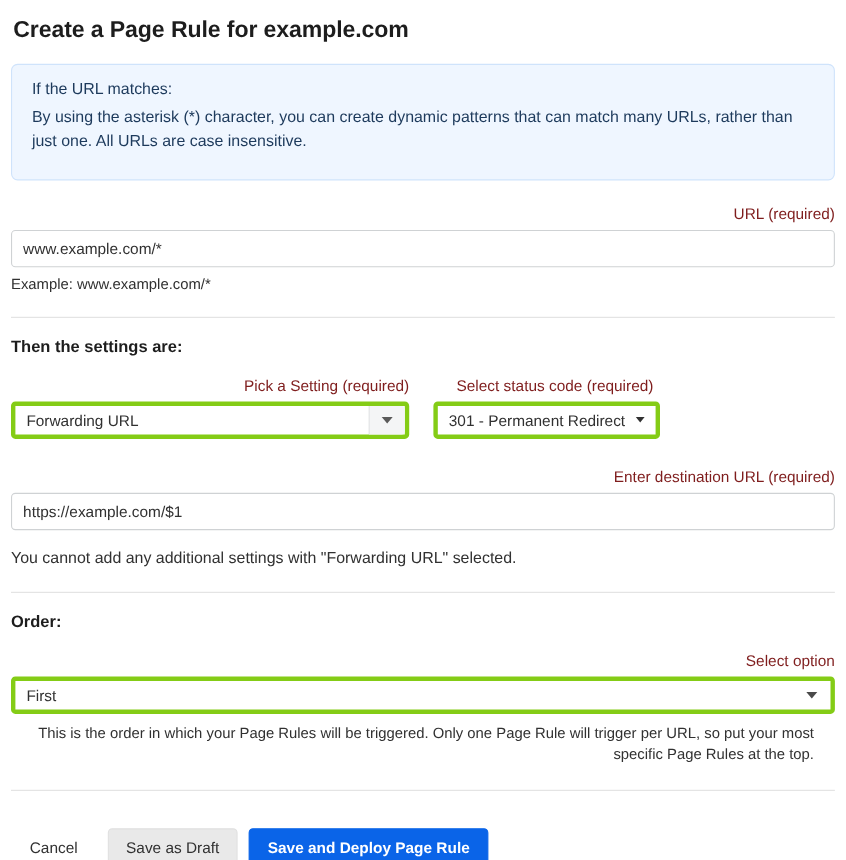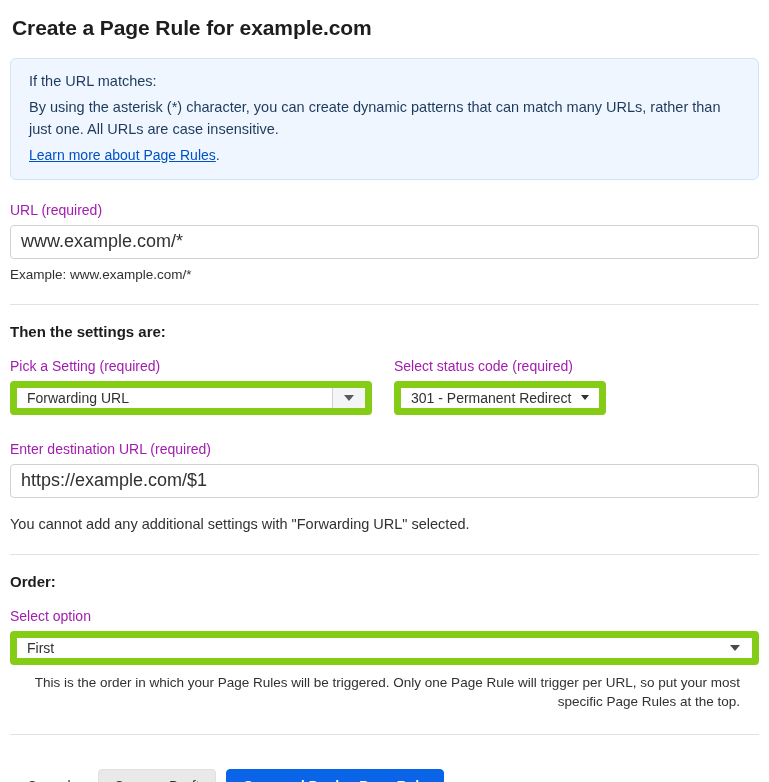--- a/index.html
+++ b/index.html
@@ -50,31 +50,32 @@
     color: #1d3a5c;
     font-size: 14.5px;
   }
   .info-link {
     color: #0051c3;
     text-decoration: underline;
     cursor: pointer;
   }
   .field-label {
     font-size: 14px;
-    color: #a21caf;
+    color: #7f1d1d;
     margin-bottom: 7px;
+    text-align: right;
   }
   .text-input {
     width: 100%;
     box-sizing: border-box;
     height: 34px;
     border: 1px solid #cfd2d4;
     border-radius: 4px;
     padding: 0 10px;
-    font-size: 18px;
+    font-size: 14px;
     font-family: "Liberation Sans", sans-serif;
     color: #313131;
     background: #fff;
     outline: none;
   }
   .help-text {
     font-size: 13.5px;
     color: #313131;
     margin-top: 8px;
   }
@@ -92,21 +93,21 @@
   .row {
     display: flex;
     gap: 22px;
   }
   .col-setting { width: 362px; }
   .col-status { width: 200px; }
 
   .select-box {
     position: relative;
     height: 34px;
-    border: 7px solid #84cc16;
+    border: 4px solid #84cc16;
     border-radius: 4px;
     background: #fff;
     display: flex;
     align-items: center;
     box-sizing: border-box;
   }
   .select-box .value {
     padding: 0 10px;
     font-size: 14px;
     color: #313131;
@@ -196,23 +197,20 @@
 </head>
 <body>
 
 <div class="page">
 
   <div class="page-title">Create a Page Rule for example.com</div>
 
   <div class="info-box">
     <div class="info-title">If the URL matches:</div>
     <div class="info-text">By using the asterisk (*) character, you can create dynamic patterns that can match many URLs, rather than just one. All URLs are case insensitive.</div>
-    <div class="info-line">
-      <span class="info-link">Learn more about Page Rules</span><span class="info-link-line">.</span>
-    </div>
   </div>
 
   <div class="field-label">URL (required)</div>
   <input class="text-input" type="text" value="www.example.com/*" style="">
   <div class="help-text">Example: www.example.com/*</div>
 
   <hr class="divider">
 
   <div class="section-title">Then the settings are:</div>
 

